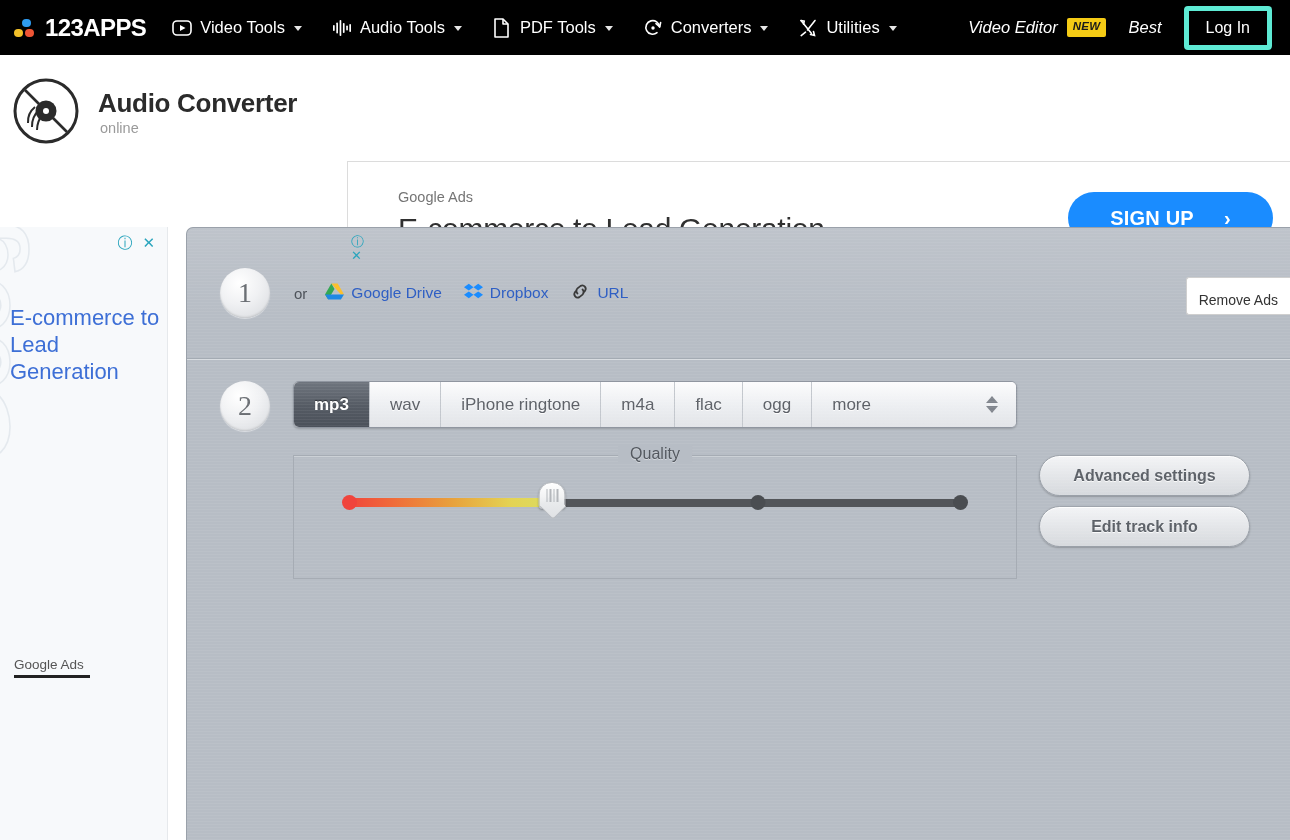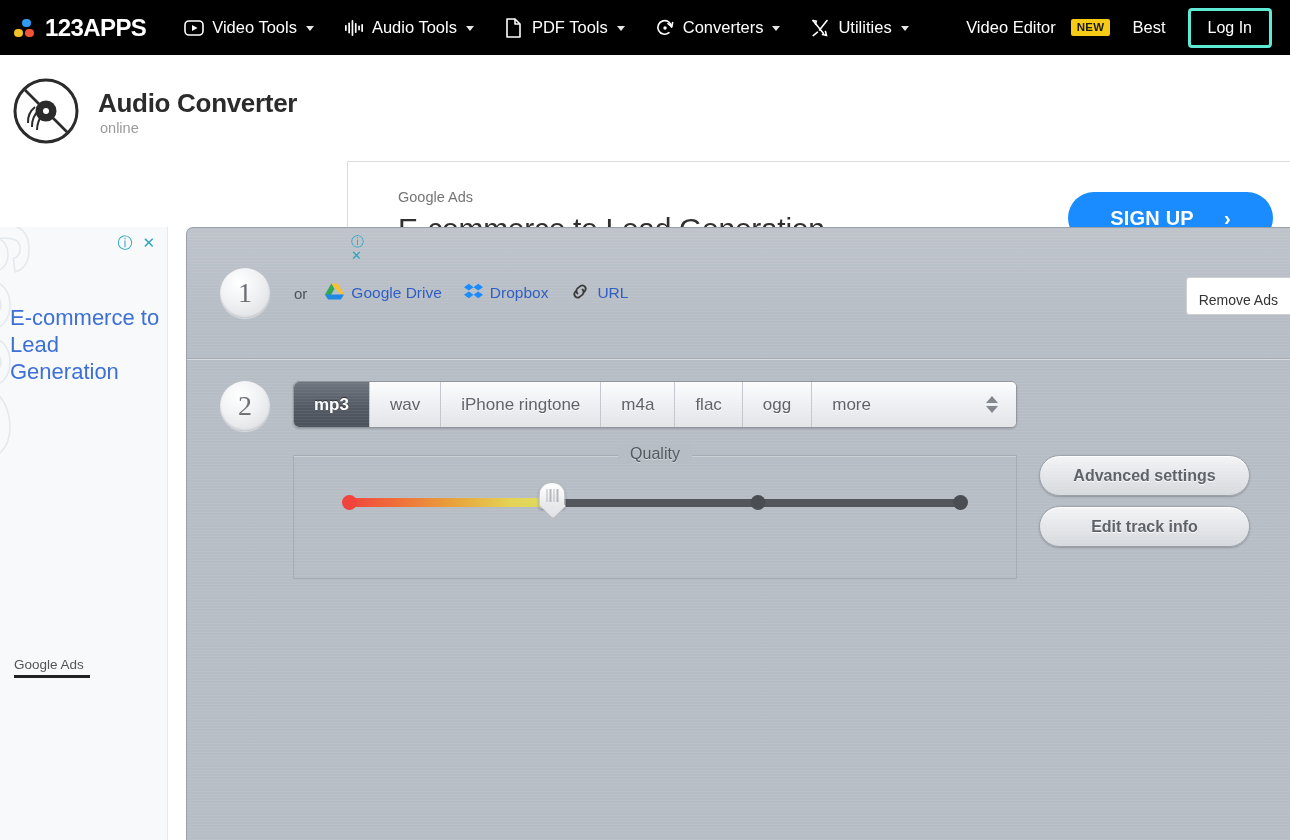--- a/index.html
+++ b/index.html
@@ -18,21 +18,21 @@
     display: flex;
     align-items: center;
     padding: 0 18px 0 14px;
     position: relative;
     z-index: 20;
   }
   .brand {
     display: flex;
     align-items: center;
     gap: 9px;
-    margin-right: 38px;
+    margin-right: 26px;
     cursor: pointer;
   }
   .brand-dots {
     position: relative;
     width: 22px;
     height: 24px;
   }
   .brand-dots i {
     position: absolute;
     width: 8.5px; height: 8.5px;
@@ -64,34 +64,35 @@
     width: 0; height: 0;
     border-left: 4.5px solid transparent;
     border-right: 4.5px solid transparent;
     border-top: 5px solid #e6e6e6;
     margin-left: 1px;
     margin-top: 2px;
   }
   .nav-spacer { flex: 1; }
   .nav-plain {
     color: #fff; font-size: 16.5px; margin-right: 22px;
-    cursor: pointer; display: flex; align-items: center; gap: 15px;
+    cursor: pointer; display: flex; gap: 9px;
     white-space: nowrap;
+    font-style: italic;
   }
   .badge-new {
     background: #f5cb15;
     color: #1a1a1a;
     font-size: 11.5px;
     font-weight: bold;
     padding: 2px 6px 3px;
     border-radius: 2px;
     letter-spacing: 0.3px;
   }
   .login-btn {
-    border: 3px solid #5eead4;
+    border: 5px solid #5eead4;
     color: #fff;
     font-size: 16px;
     padding: 8px 17px;
     border-radius: 4px;
     cursor: pointer;
     white-space: nowrap;
   }
 
   
   .header-strip {

